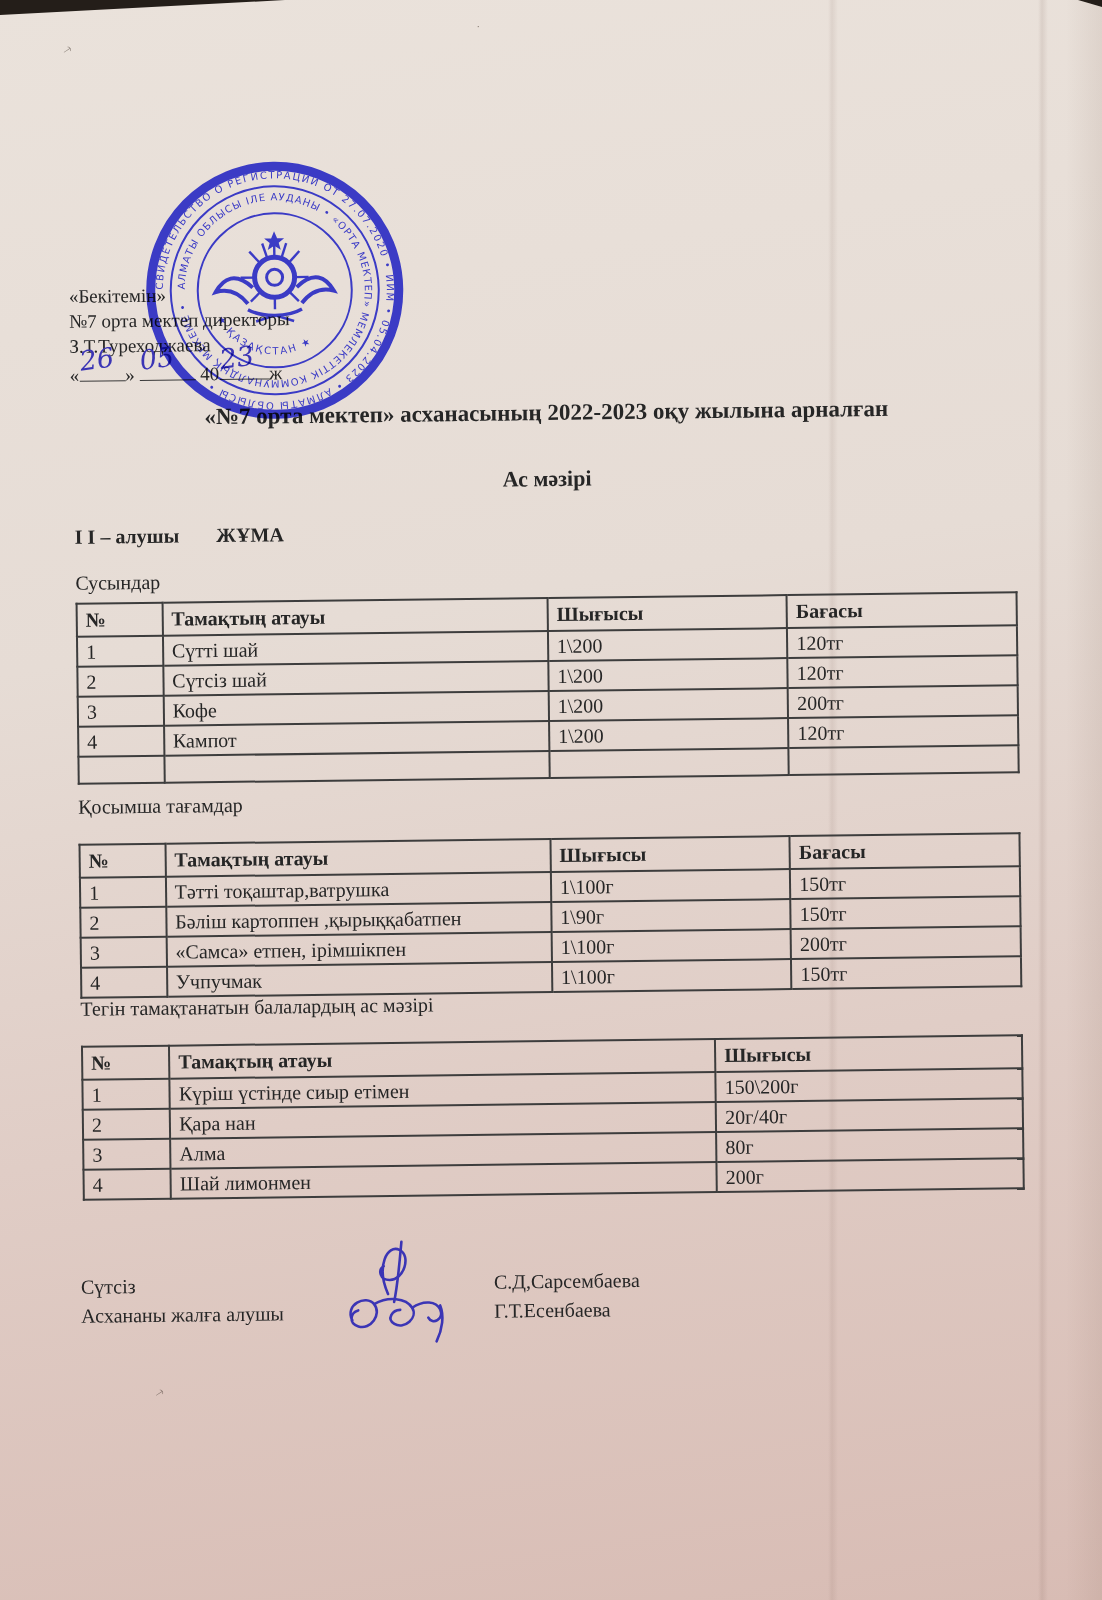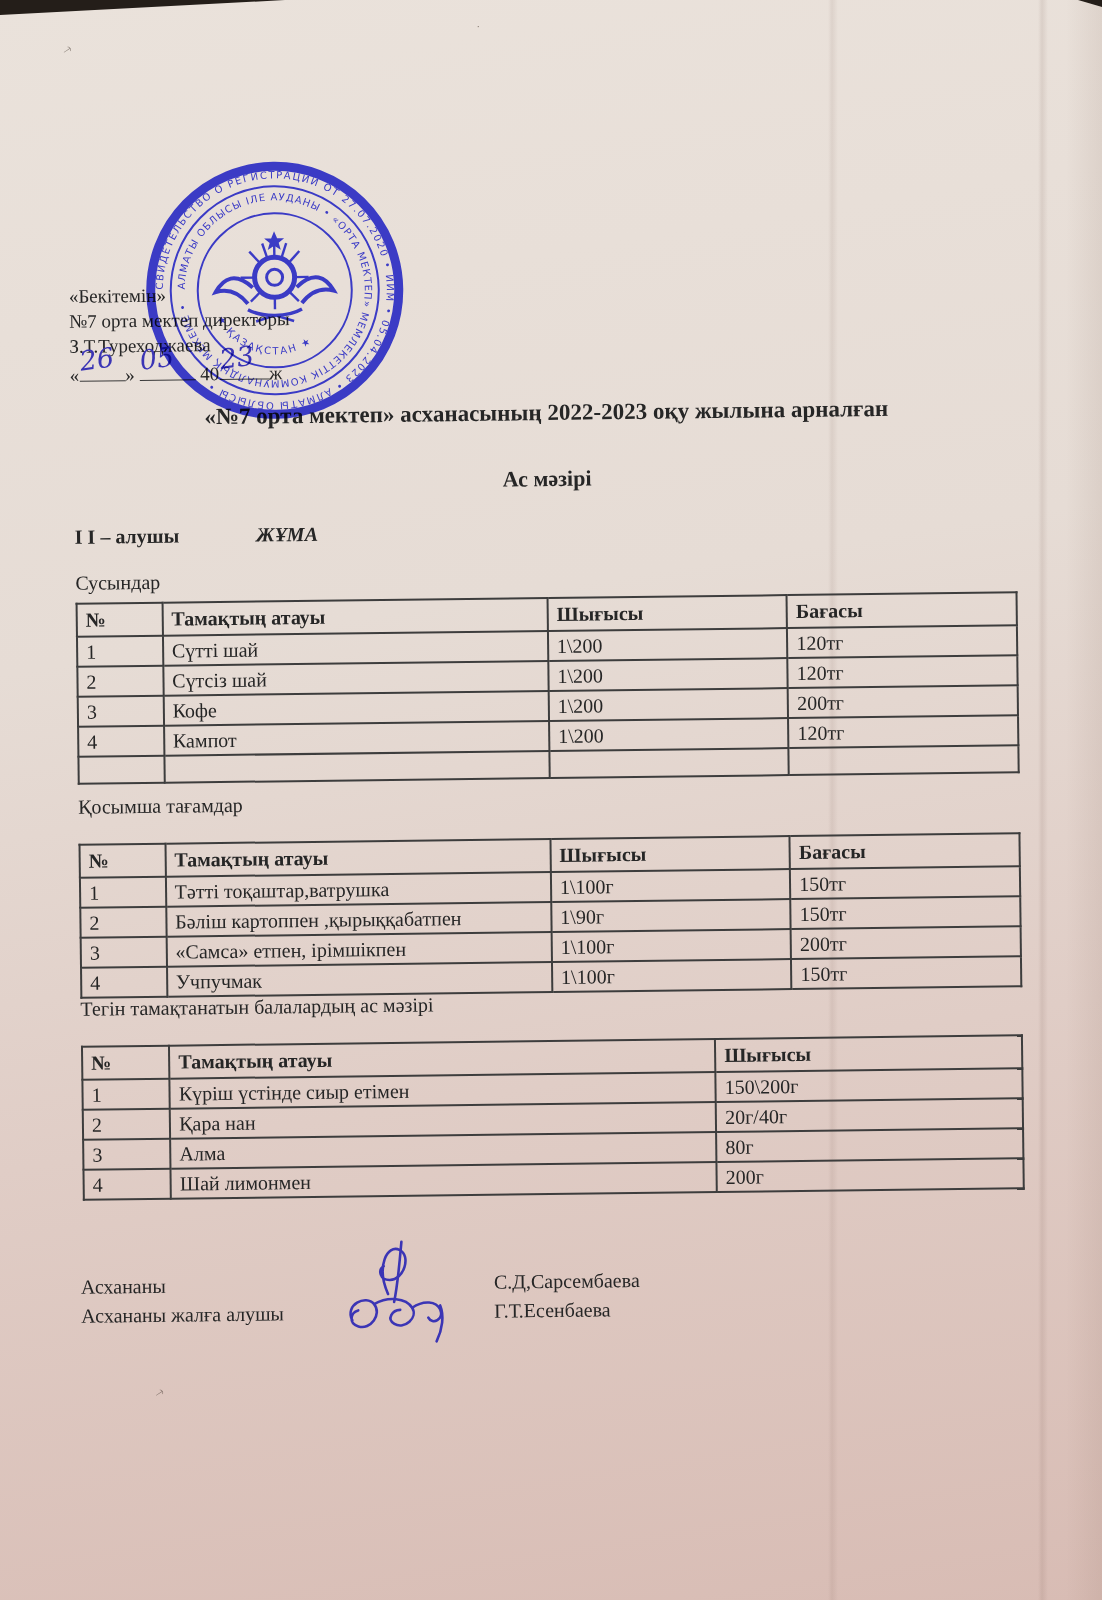--- a/index.html
+++ b/index.html
@@ -28,21 +28,21 @@
 
   .stamp{position:absolute;left:150px;top:156px;width:262px;height:262px;z-index:2;
          mix-blend-mode:multiply;opacity:.92;}
   .stamp text{fill:var(--stamp);font-family:"DejaVu Sans",sans-serif;}
 
   .title{position:absolute;left:0;top:400px;width:1102px;text-align:center;
          font-weight:bold;font-size:23px;}
   .subtitle{position:absolute;left:0;top:466px;width:1102px;text-align:center;
          font-weight:bold;font-size:22px;}
   .weekline{position:absolute;left:78px;top:520px;font-weight:bold;font-size:20px;}
-  .weekline .day{margin-left:72px;font-style:italic;}
+  .weekline .day{margin-left:32px;}
 
   .sec-h{position:absolute;left:78px;font-size:20px;}
   .h1{top:566px}.h2{top:790px}.h3{top:992px}
 
   table{position:absolute;left:78px;width:942px;border-collapse:collapse;
         font-size:20px;table-layout:fixed;}
   .t1{top:597px}.t2{top:838px}.t3{top:1040px}
   th,td{border:2px solid var(--tborder);padding:1px 8px;text-align:left;
         font-weight:normal;height:26px;overflow:hidden;white-space:nowrap;}
   th{font-weight:bold;height:29px;}
@@ -246,21 +246,21 @@
           <tr>
             <td>4</td>
             <td>Шай лимонмен</td>
             <td>200г</td>
           </tr>
         </tbody>
   </table>
 
   <div class="sigblock">
     <div class="sigline">
-      <span class="role">Асхананы</span>
+      <span class="role">Сүтсіз</span>
       <span class="name">С.Д,Сарсембаева</span>
     </div>
     <div class="sigline">
       <span class="role">Асхананы жалға алушы</span>
       <span class="name">Г.Т.Есенбаева</span>
     </div>
   </div>
 
   <svg class="sig-svg sig1" width="100" height="74" viewBox="0 0 100 74">
     <path d="M30,58 C18,30 30,8 42,14 C54,20 46,44 32,44 C22,44 20,34 26,30"></path>

